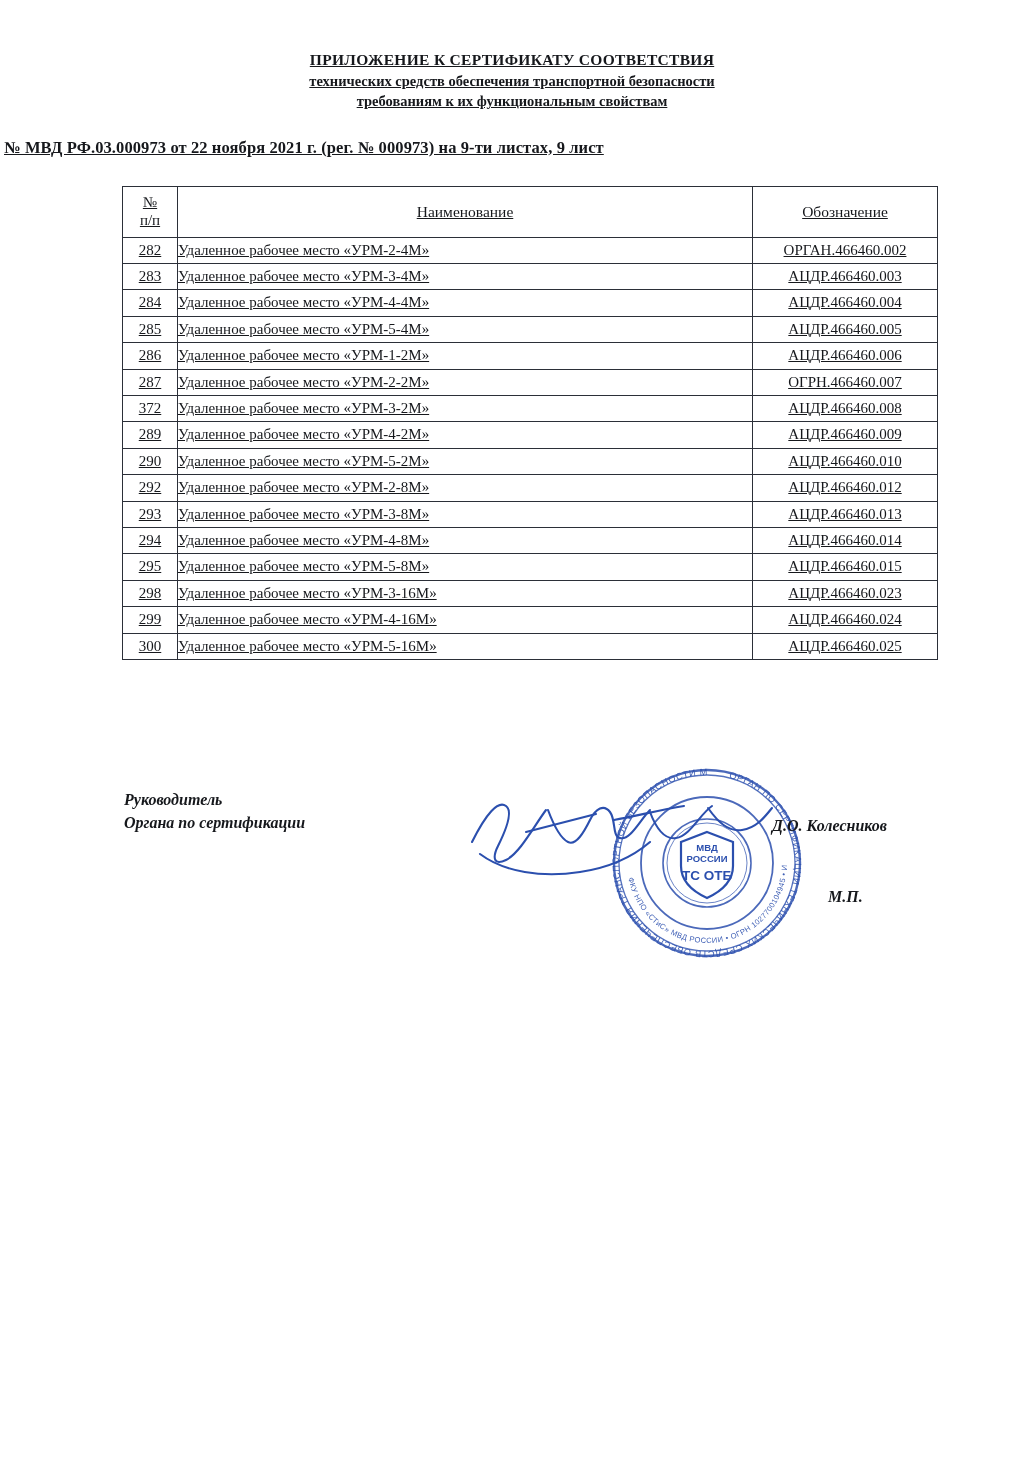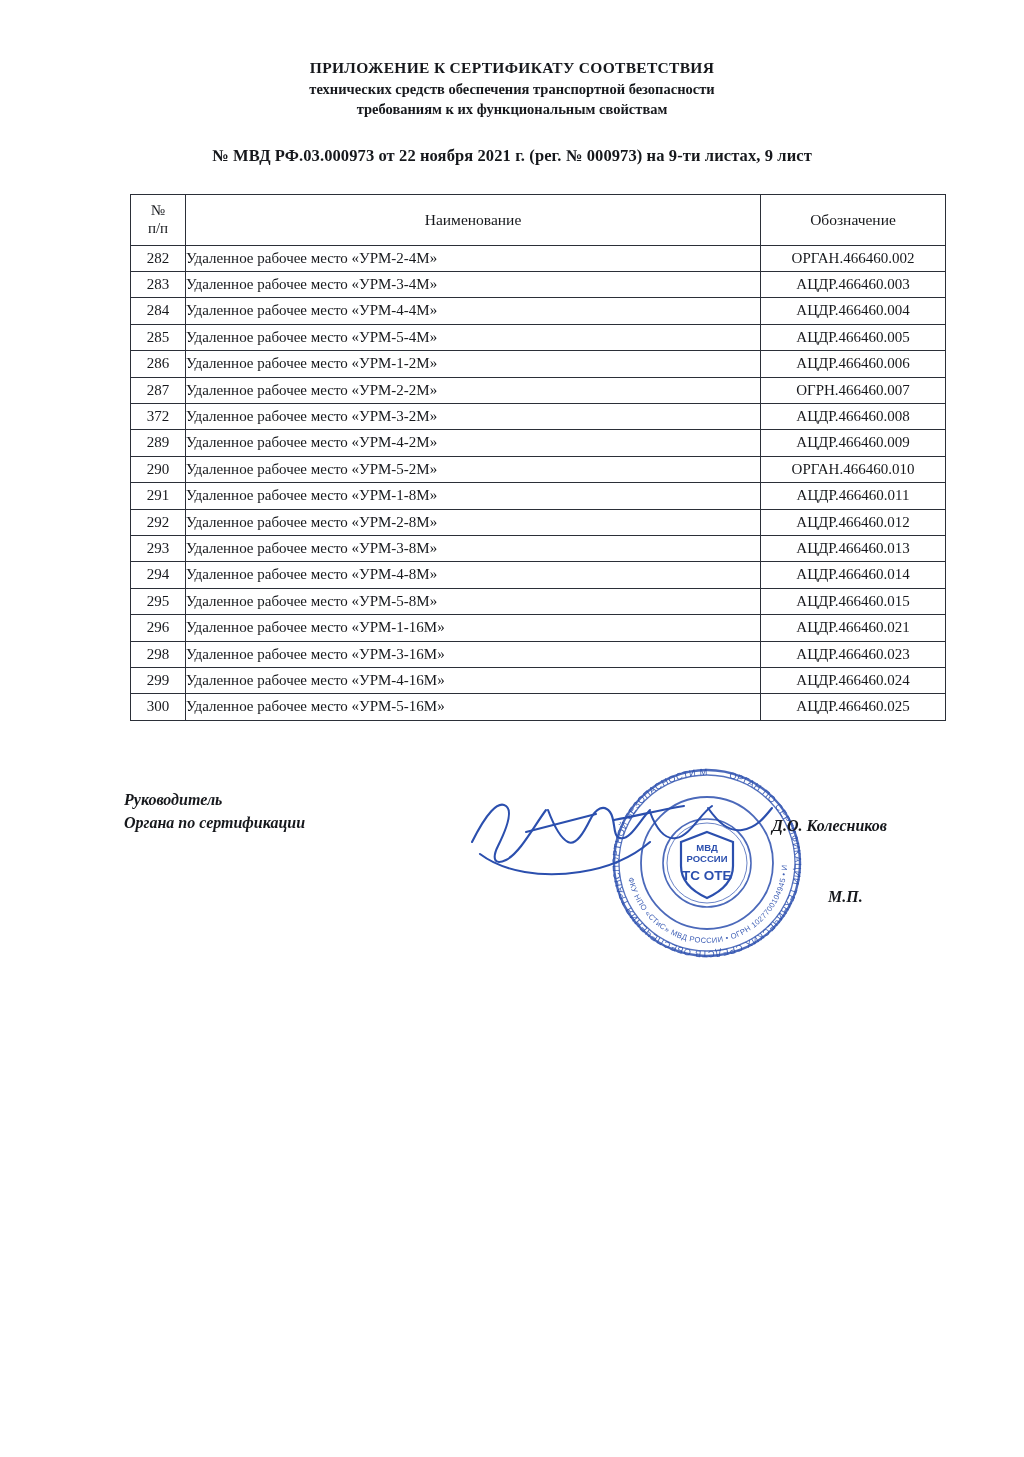--- a/index.html
+++ b/index.html
@@ -11,21 +11,22 @@
     width: 1024px;
     height: 1457px;
     position: relative;
     font-family: "Liberation Serif", "DejaVu Serif", serif;
     color: #16181c;
     overflow: hidden;
   }
   .page {
     position: absolute;
     inset: 0;
-    padding: 12px;
+    padding: 4px;
+    text-decoration: underline;
   }
 
   
   .doc-header {
     text-align: center;
     margin-top: 46px;
   }
   .doc-header .line1 {
     font-size: 15.5px;
     font-weight: bold;
@@ -33,21 +34,21 @@
     line-height: 1.35;
   }
   .doc-header .line2,
   .doc-header .line3 {
     font-size: 14.5px;
     font-weight: bold;
     line-height: 1.4;
   }
 
   .cert-line {
-    text-align: center;
+    text-align: left;
     margin-top: 26px;
     font-size: 16.5px;
     font-weight: bold;
     letter-spacing: 0.1px;
   }
 
   
   .table-wrap {
     margin: 28px 94px 0 118px;
   }
@@ -214,51 +215,41 @@
             <td class="c-desig">АЦДР.466460.008</td>
           </tr>
           <tr>
             <td class="c-num">289</td>
             <td class="c-name">Удаленное рабочее место «УРМ-4-2М»</td>
             <td class="c-desig">АЦДР.466460.009</td>
           </tr>
           <tr>
             <td class="c-num">290</td>
             <td class="c-name">Удаленное рабочее место «УРМ-5-2М»</td>
-            <td class="c-desig">ОРГАН.466460.010</td>
-          </tr>
-          <tr>
-            <td class="c-num">291</td>
-            <td class="c-name">Удаленное рабочее место «УРМ-1-8М»</td>
-            <td class="c-desig">АЦДР.466460.011</td>
+            <td class="c-desig">АЦДР.466460.010</td>
           </tr>
           <tr>
             <td class="c-num">292</td>
             <td class="c-name">Удаленное рабочее место «УРМ-2-8М»</td>
             <td class="c-desig">АЦДР.466460.012</td>
           </tr>
           <tr>
             <td class="c-num">293</td>
             <td class="c-name">Удаленное рабочее место «УРМ-3-8М»</td>
             <td class="c-desig">АЦДР.466460.013</td>
           </tr>
           <tr>
             <td class="c-num">294</td>
             <td class="c-name">Удаленное рабочее место «УРМ-4-8М»</td>
             <td class="c-desig">АЦДР.466460.014</td>
           </tr>
           <tr>
             <td class="c-num">295</td>
             <td class="c-name">Удаленное рабочее место «УРМ-5-8М»</td>
             <td class="c-desig">АЦДР.466460.015</td>
-          </tr>
-          <tr>
-            <td class="c-num">296</td>
-            <td class="c-name">Удаленное рабочее место «УРМ-1-16М»</td>
-            <td class="c-desig">АЦДР.466460.021</td>
           </tr>
           <tr>
             <td class="c-num">298</td>
             <td class="c-name">Удаленное рабочее место «УРМ-3-16М»</td>
             <td class="c-desig">АЦДР.466460.023</td>
           </tr>
           <tr>
             <td class="c-num">299</td>
             <td class="c-name">Удаленное рабочее место «УРМ-4-16М»</td>
             <td class="c-desig">АЦДР.466460.024</td>

